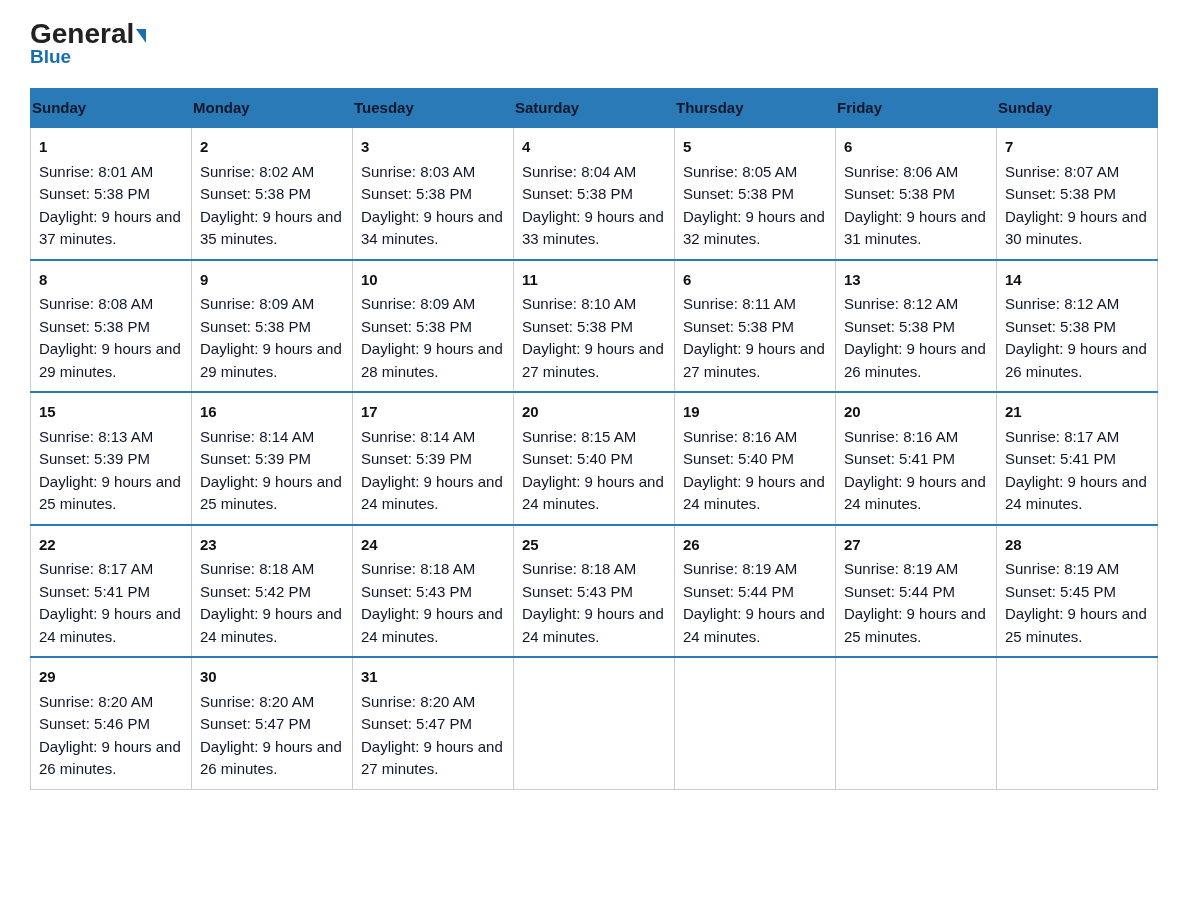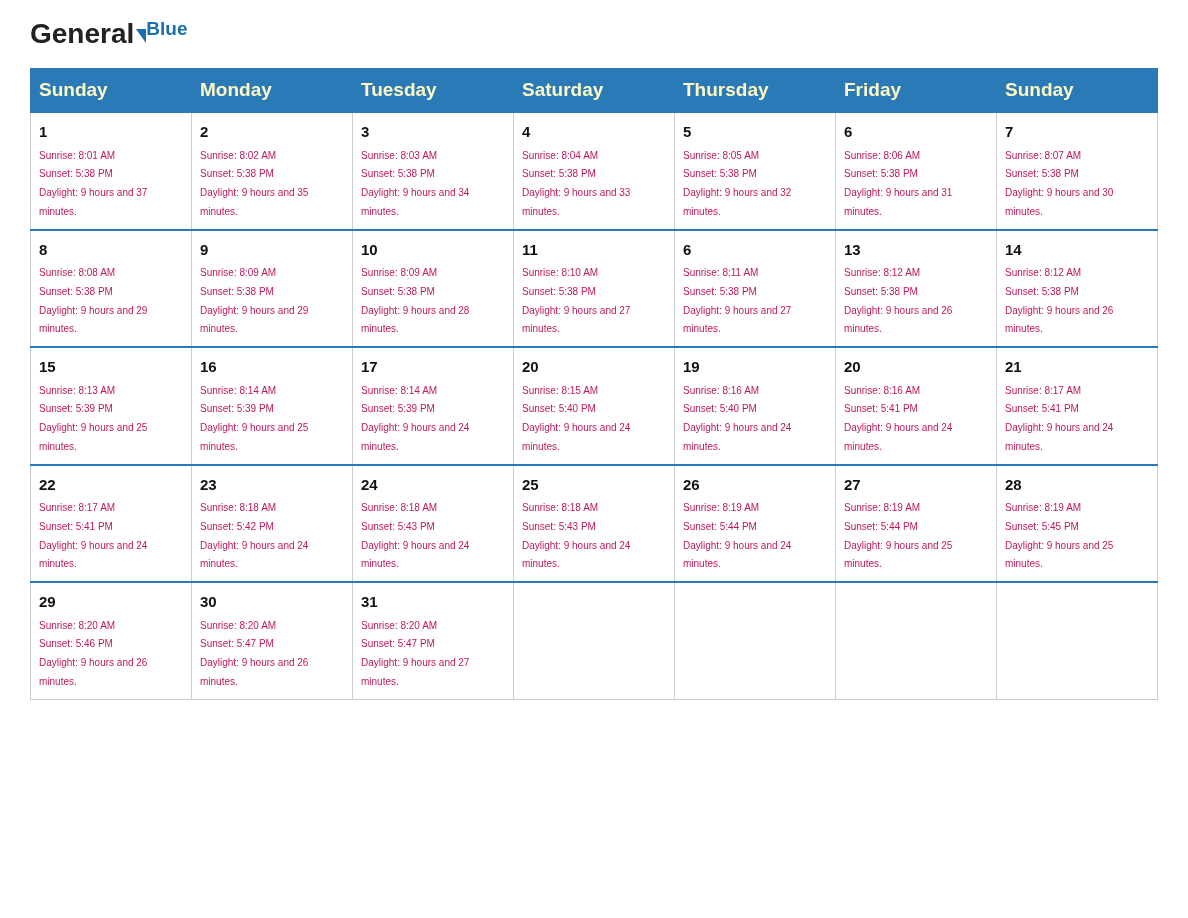--- a/index.html
+++ b/index.html
@@ -11,21 +11,21 @@
       min-height: 918px;
     }
     .header {
       display: flex;
       justify-content: space-between;
       align-items: flex-start;
       margin-bottom: 20px;
     }
     .logo {
       display: flex;
-      flex-direction: row;
+      flex-direction: column;
       align-items: flex-start;
     }
     .logo-text {
       font-size: 28px;
       font-weight: bold;
       color: #222;
       line-height: 1;
     }
     .logo-triangle {
       display: inline-block;
@@ -57,23 +57,23 @@
       color: #444;
       margin-top: 4px;
     }
     table {
       width: 100%;
       border-collapse: collapse;
       table-layout: fixed;
     }
     thead tr th {
       background-color: #2a7ab8;
-      color: #fef9c3;
-      padding: 10px 8px;
-      font-size: 19px;
+      color: #0f172a;
+      padding: 10px 1px;
+      font-size: 15px;
       font-weight: bold;
       text-align: left;
       border: 1px solid #2a7ab8;
     }
     tbody tr td {
       vertical-align: top;
       padding: 8px;
       border: 1px solid #ccc;
       border-top: 2px solid #2a7ab8;
       font-size: 12.5px;
@@ -82,22 +82,22 @@
       height: 105px;
     }
     .day-num {
       font-size: 15px;
       font-weight: bold;
       color: #111;
       display: block;
       margin-bottom: 2px;
     }
     .day-info {
-      color: #be185d;
-      font-size: 10px;
+      color: #0f172a;
+      font-size: 15px;
     }
     td.empty {
       border-top: 2px solid #2a7ab8;
       background: #fff;
     }
   </style>
 </head>
 <body>
 
 <div class="header">

